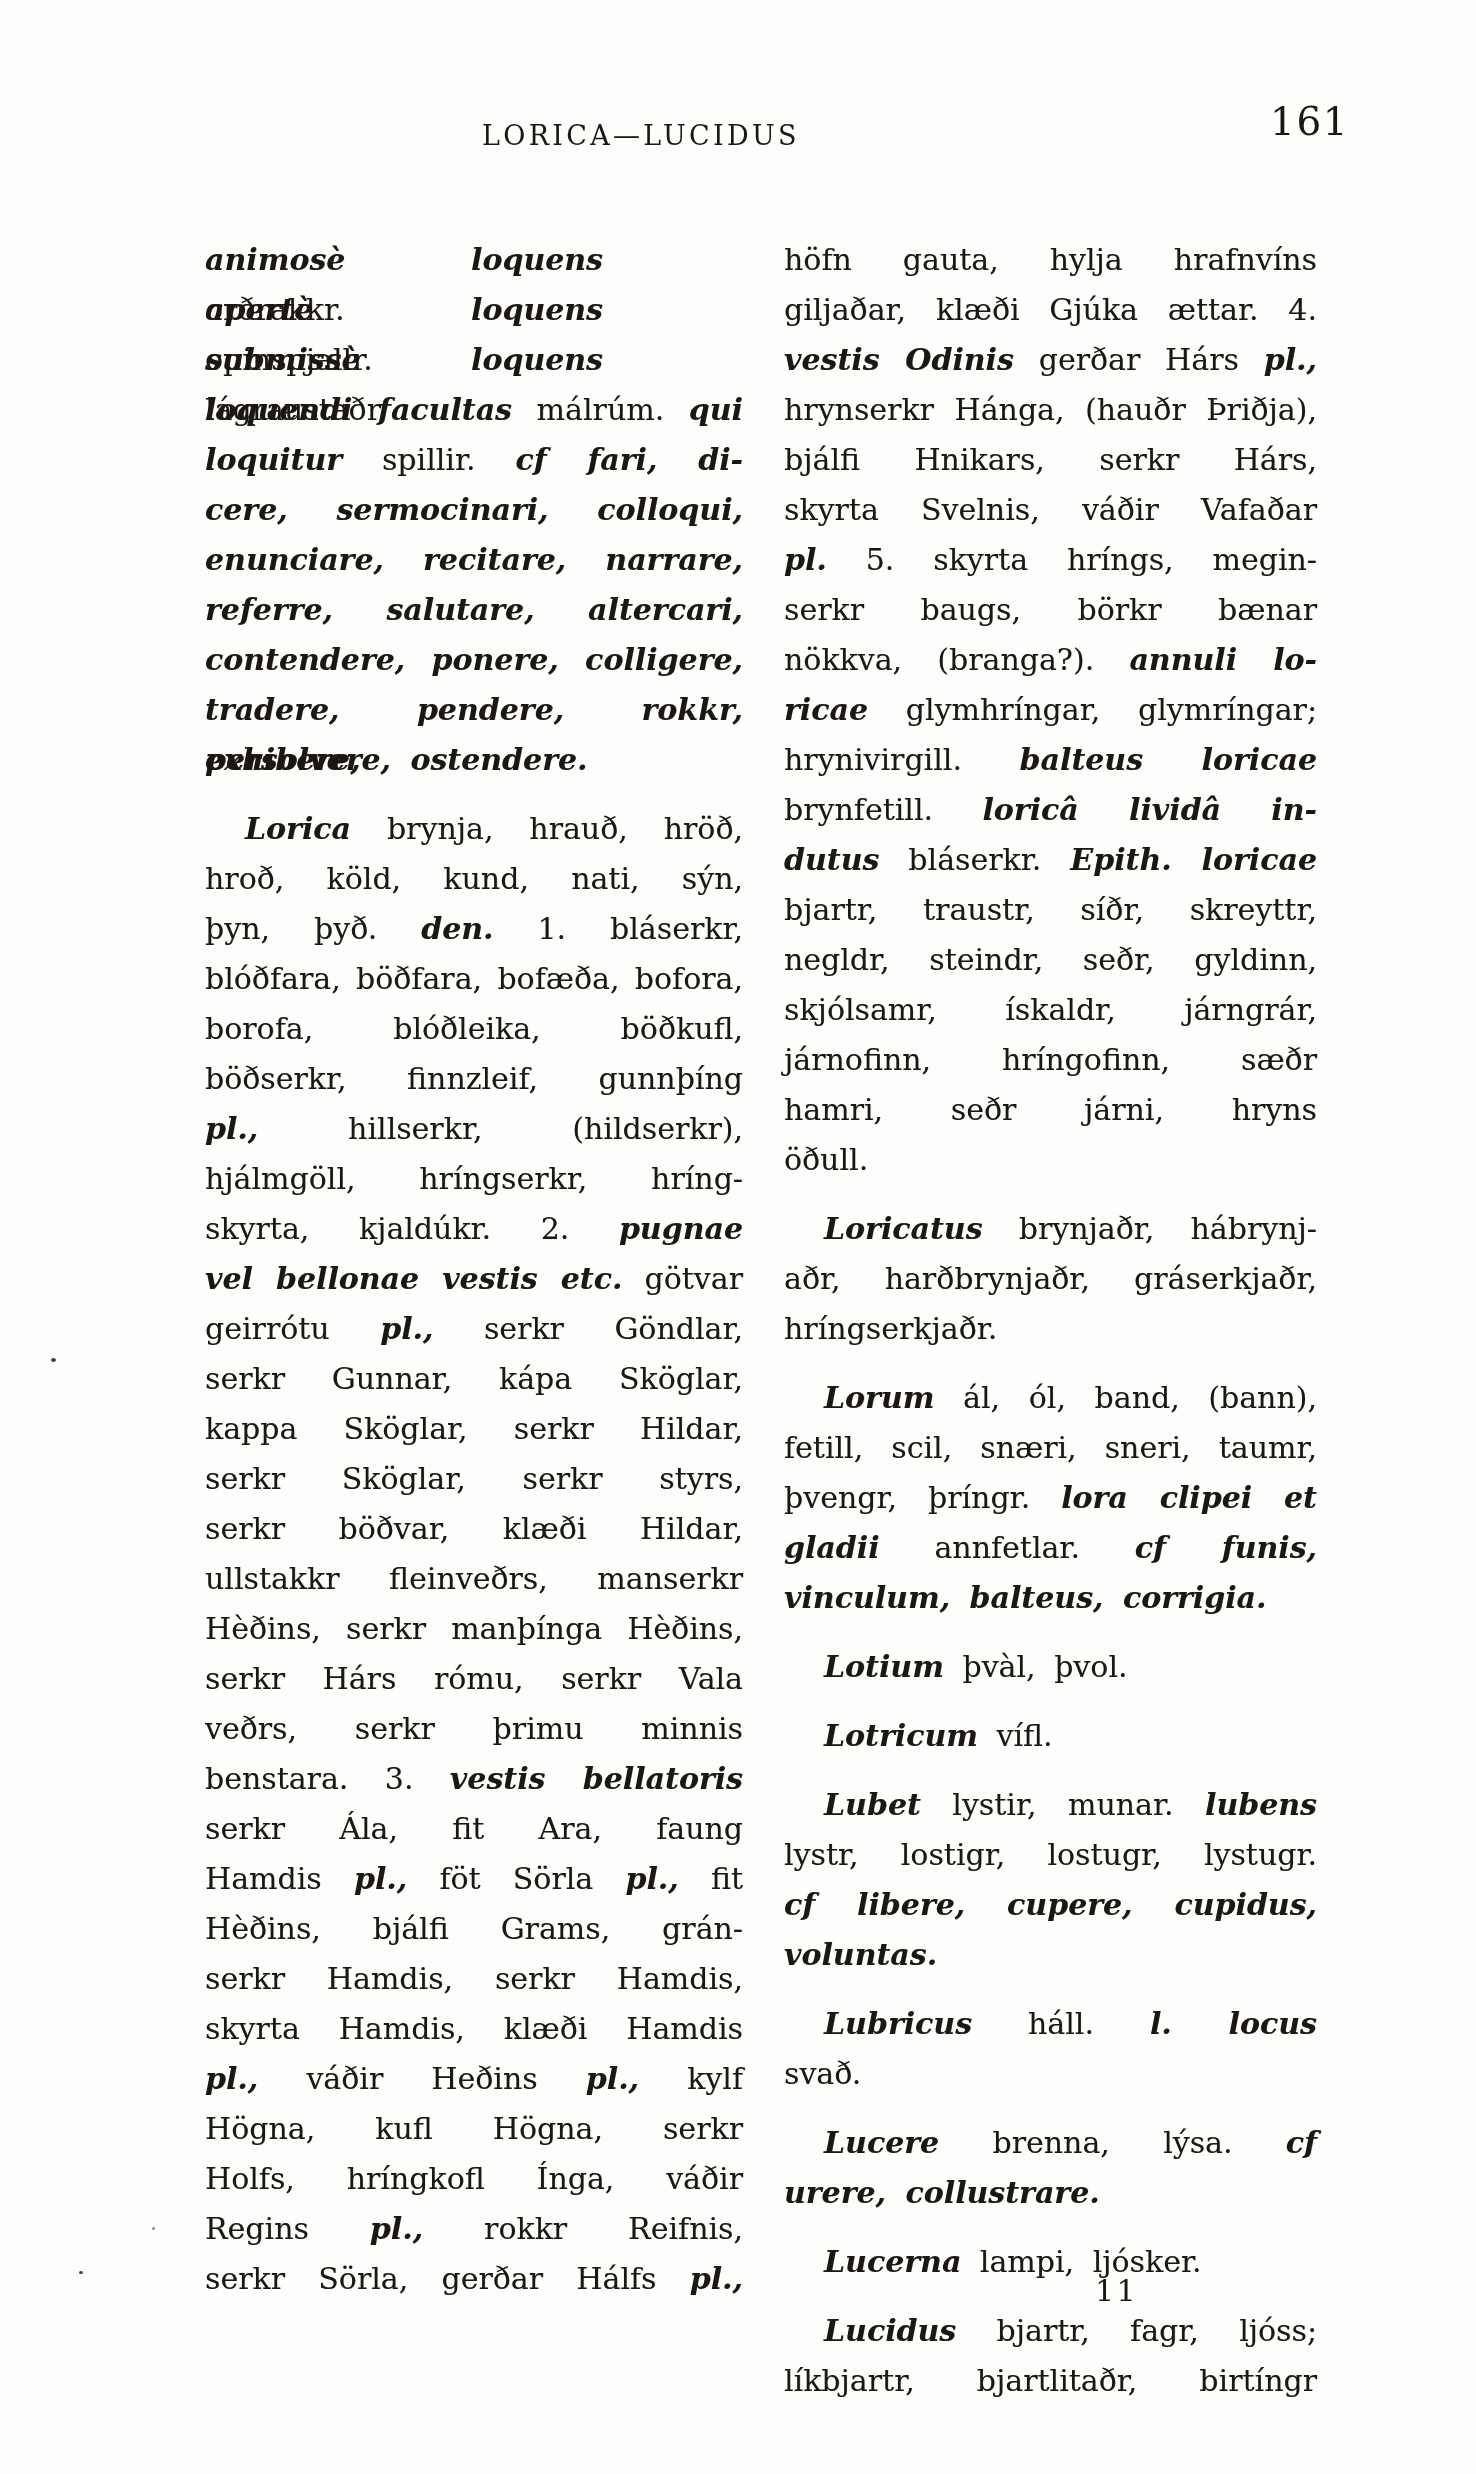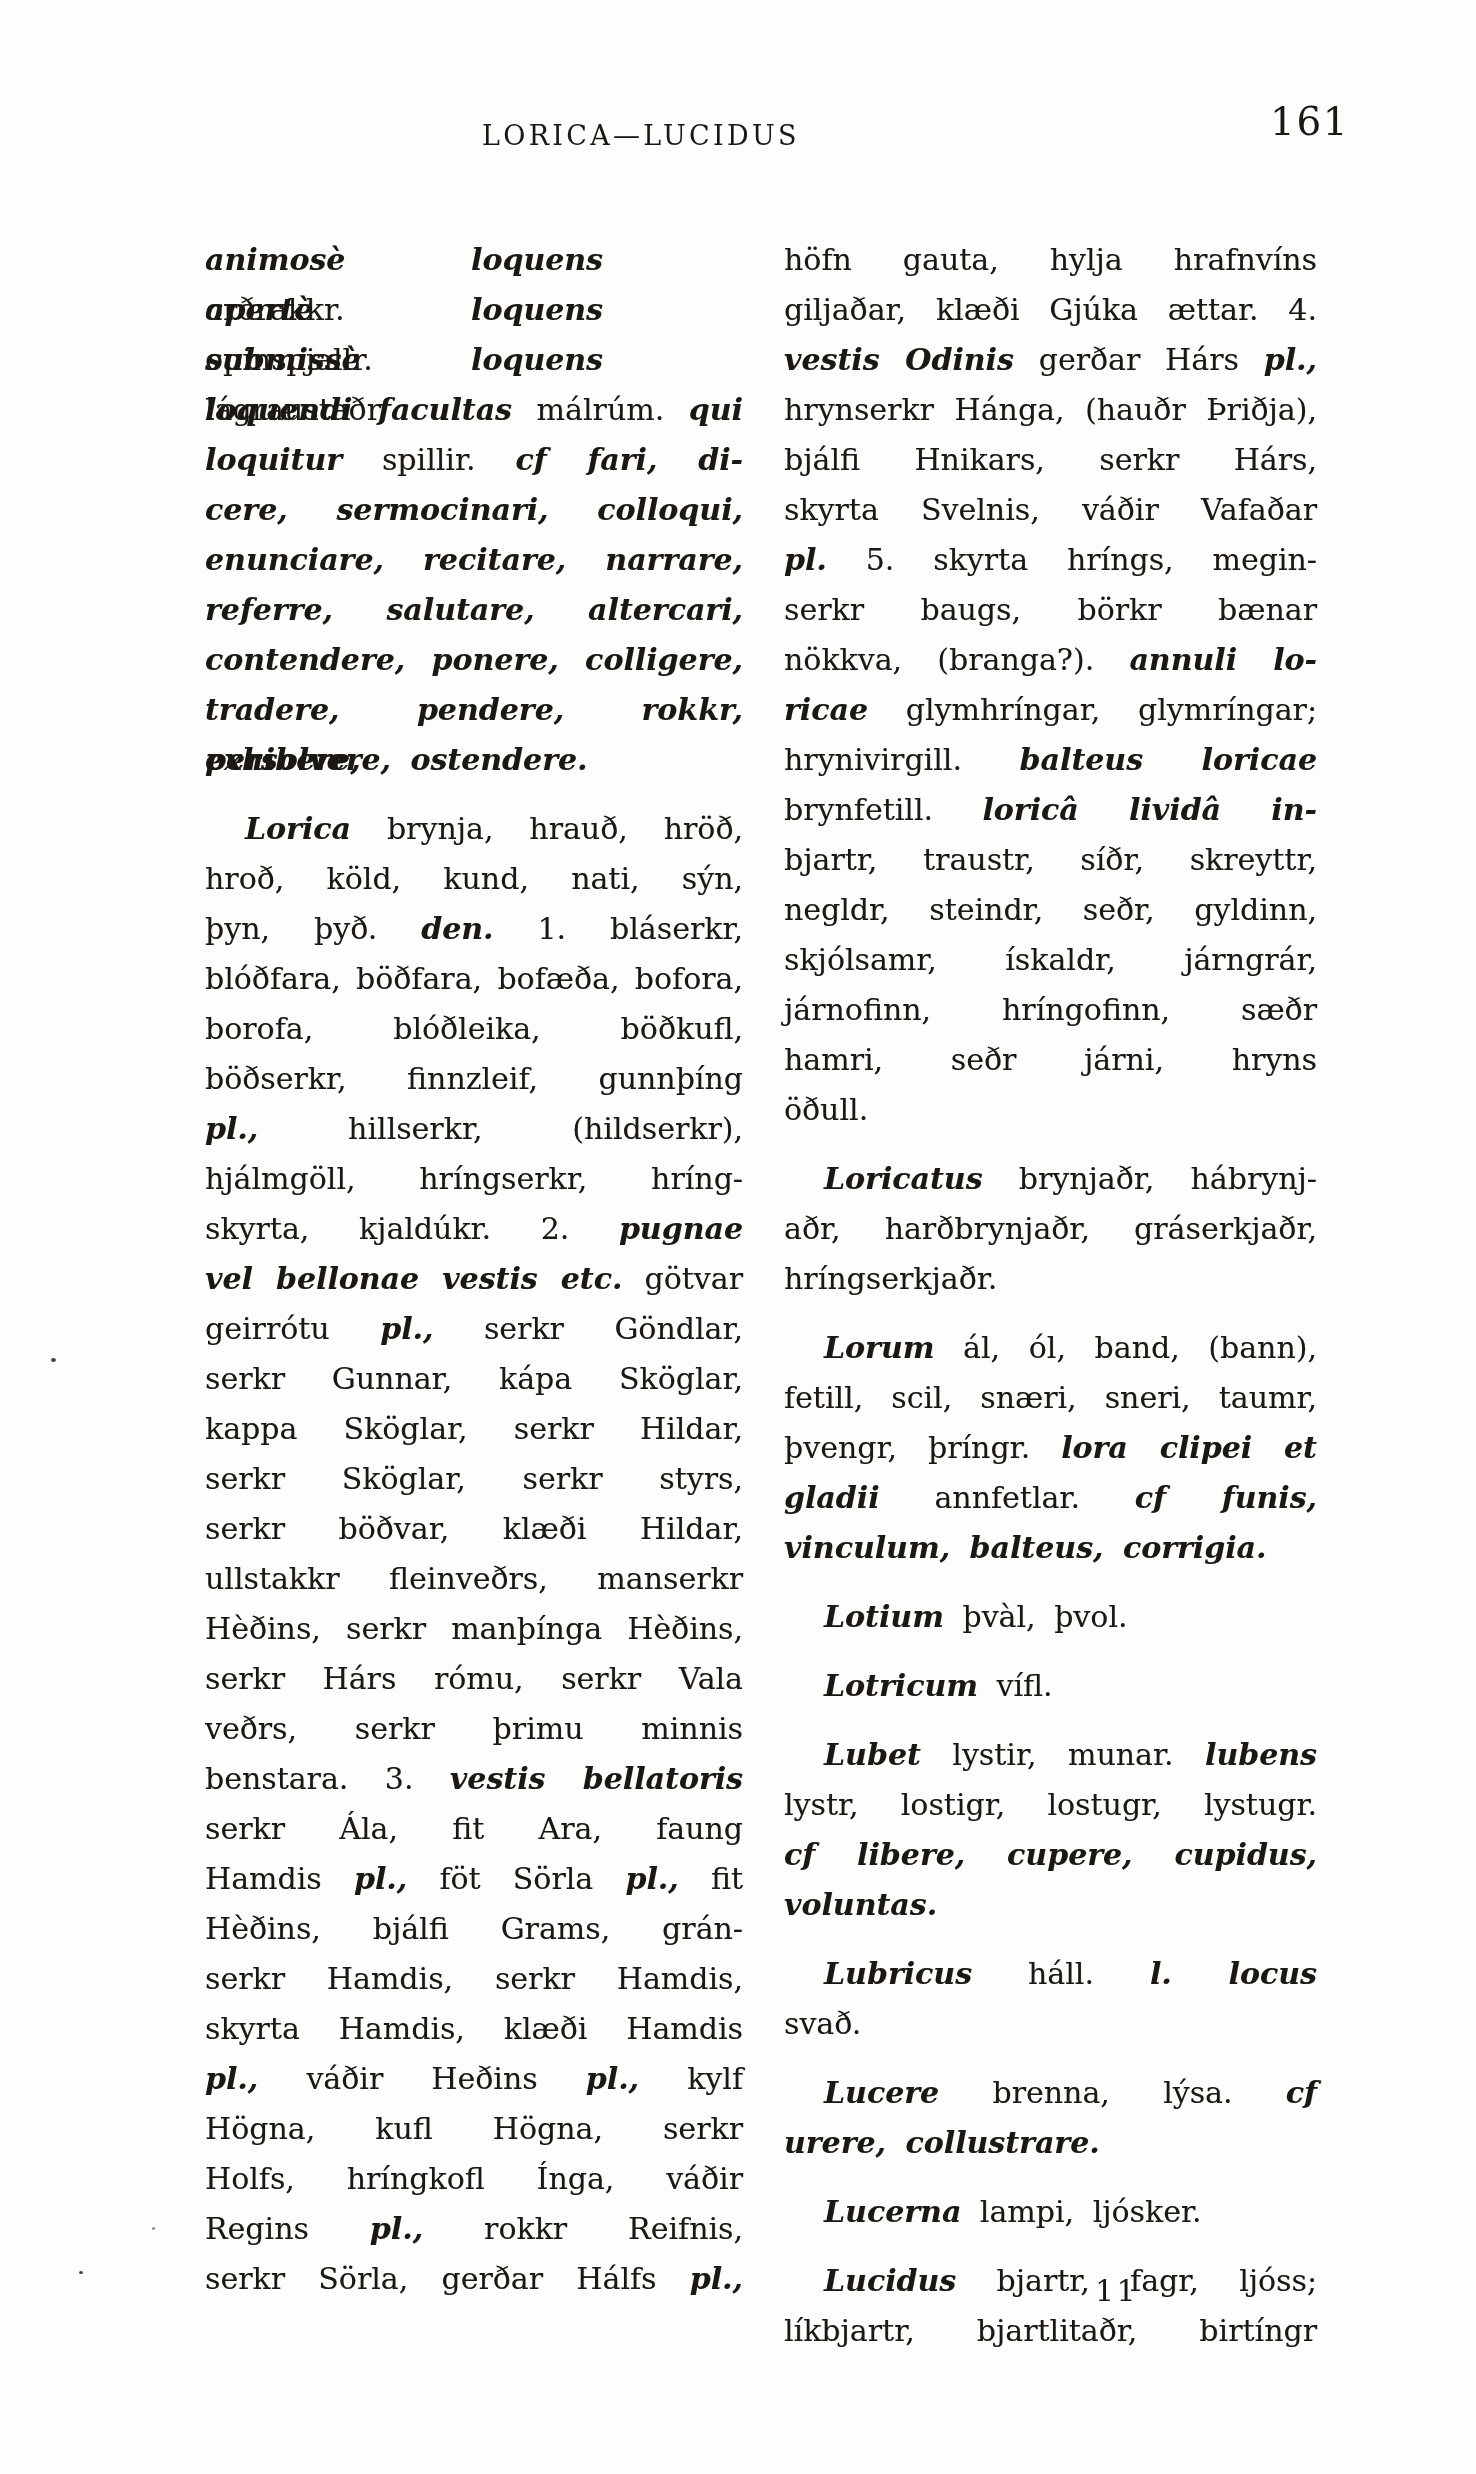--- a/index.html
+++ b/index.html
@@ -106,20 +106,21 @@
       <div class="line"><span class="lat">vestis Odinis</span><span class="ice"> gerðar Hárs </span><span class="lat">pl.,</span></div>
       <div class="line"><span class="ice">hrynserkr Hánga, (hauðr Þriðja),</span></div>
       <div class="line"><span class="ice">bjálfi Hnikars, serkr Hárs,</span></div>
       <div class="line"><span class="ice">skyrta Svelnis, váðir Vafaðar</span></div>
       <div class="line"><span class="lat">pl.</span><span class="ice"> 5. skyrta hríngs, megin-</span></div>
       <div class="line"><span class="ice">serkr baugs, börkr bænar</span></div>
       <div class="line"><span class="ice">nökkva, (branga?). </span><span class="lat">annuli lo-</span></div>
       <div class="line"><span class="lat">ricae</span><span class="ice"> glymhríngar, glymríngar;</span></div>
       <div class="line"><span class="ice">hrynivirgill. </span><span class="lat">balteus loricae</span></div>
       <div class="line"><span class="ice">brynfetill. </span><span class="lat">loricâ lividâ in-</span></div>
+      <div class="line"><span class="lat">dutus</span><span class="ice"> bláserkr. </span><span class="lat">Epith. loricae</span></div>
       <div class="line"><span class="ice">bjartr, traustr, síðr, skreyttr,</span></div>
       <div class="line"><span class="ice">negldr, steindr, seðr, gyldinn,</span></div>
       <div class="line"><span class="ice">skjólsamr, ískaldr, járngrár,</span></div>
       <div class="line"><span class="ice">járnofinn, hríngofinn, sæðr</span></div>
       <div class="line"><span class="ice">hamri, seðr járni, hryns</span></div>
       <div class="line n"><span class="ice">öðull.</span></div>
       <div class="line d"><span class="lat">Loricatus</span><span class="ice"> brynjaðr, hábrynj-</span></div>
       <div class="line"><span class="ice">aðr, harðbrynjaðr, gráserkjaðr,</span></div>
       <div class="line n"><span class="ice">hríngserkjaðr.</span></div>
       <div class="line d"><span class="lat">Lorum</span><span class="ice"> ál, ól, band, (bann),</span></div>

